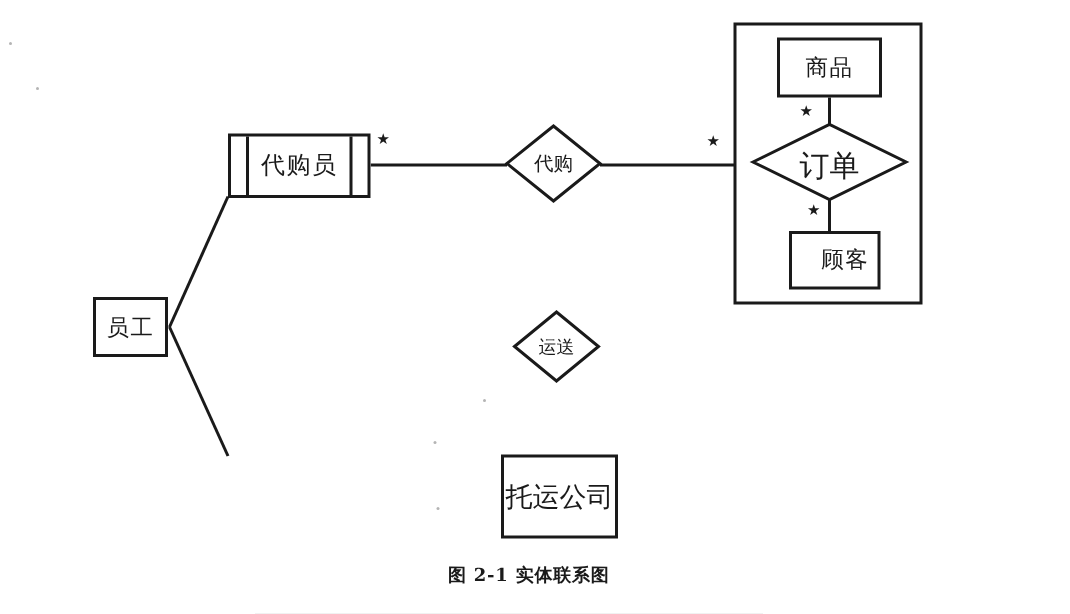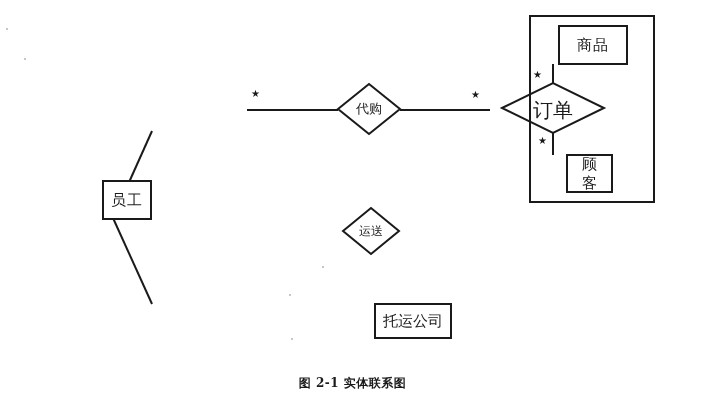--- a/index.html
+++ b/index.html
@@ -17,21 +17,20 @@
   }
   .layer{position:absolute;left:0;top:0;width:713px;height:409px;}
   .box{
     position:absolute;
     border:2px solid var(--ink);
     background:var(--bg);
     display:flex;align-items:center;justify-content:center;
     box-sizing:border-box;
     font-size:16px;
     letter-spacing:1px;
-    margin-left:40px;
   }
   .multibar{
     position:absolute;top:0;bottom:0;width:2px;background:var(--ink);
   }
   .multibar.left{left:10px;}
   .multibar.right{right:10px;}
   .dlabel{
     position:absolute;
     text-align:center;
     line-height:1;
@@ -77,35 +76,40 @@
 
     <polygon points="338,109 369,84 400,109 369,134" fill="#ffffff" stroke="#1a1a1a" stroke-width="2"></polygon>
 
     <polygon points="502,108 553,83 604,108 553,133" fill="#ffffff" stroke="#1a1a1a" stroke-width="2"></polygon>
 
     <polygon points="343,231 371,208 399,231 371,254" fill="#ffffff" stroke="#1a1a1a" stroke-width="2"></polygon>
   </svg>
 
   <div class="box" style="left:489px;top:15px;width:126px;height:188px;background:transparent;"></div>
 
-  <div class="box" style="left:62px;top:180px;width:50px;height:40px;font-size:15px;">
+  <div class="box" style="left:62px;top:198px;width:50px;height:40px;font-size:15px;">
     <span>员工</span>
   </div>
 
+  <div class="box" style="left:152px;top:89px;width:95px;height:43px;">
+    <div class="multibar left"></div>
+    <div class="multibar right"></div>
+    <span>代购员</span>
+  </div>
 
 
   <div class="box" style="left:518px;top:25px;width:70px;height:40px;font-size:15px;">
     <span>商品</span>
   </div>
 
-  <div class="box" style="left:526px;top:154px;width:47px;height:39px;font-size:15px;padding-left:14px;">
+  <div class="box" style="left:526px;top:154px;width:61px;height:39px;font-size:15px;padding-left:14px;">
     <span>顾客</span>
   </div>
 
-  <div class="box" style="left:334px;top:303px;width:78px;height:36px;font-size:15px;letter-spacing:0;justify-content:center;">
+  <div class="box" style="left:334px;top:303px;width:78px;height:56px;font-size:18px;letter-spacing:0;justify-content:center;">
     <span>托运公司</span>
   </div>
 
   <div class="dlabel" style="left:344px;top:102px;width:50px;font-size:13px;font-family:Liberation Serif, serif;">代购</div>
   <div class="dlabel" style="left:523px;top:100px;width:60px;font-size:20px;">订单</div>
   <div class="dlabel" style="left:346px;top:225px;width:50px;font-size:12px;">运送</div>
 
   <span class="star" style="left:251px;top:89px;">★</span>
   <span class="star" style="left:471px;top:90px;">★</span>
   <span class="star" style="left:533px;top:70px;">★</span>

